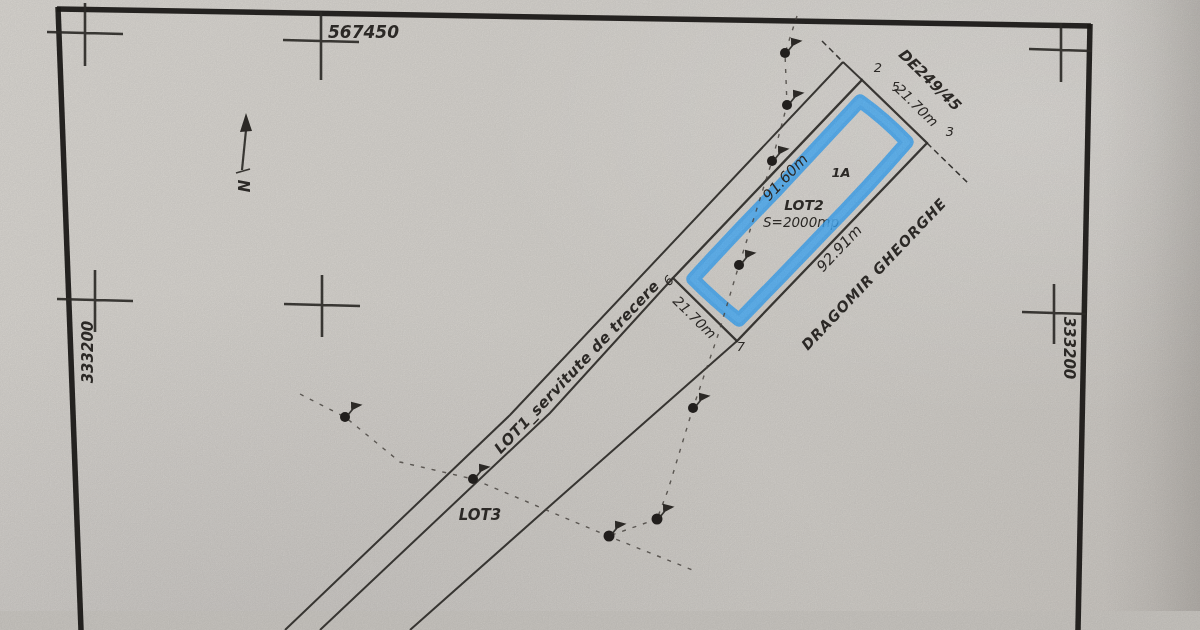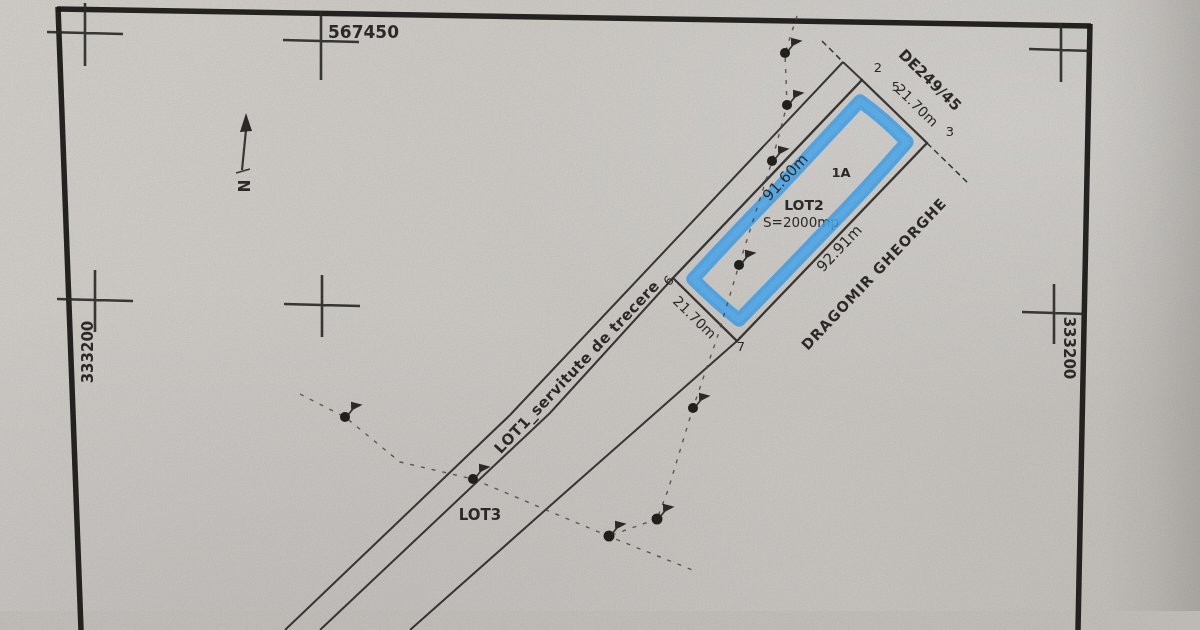--- a/index.html
+++ b/index.html
@@ -8,20 +8,21 @@
     background:#c9c6c1;
     font-family:"DejaVu Sans","Liberation Sans",sans-serif;
   }
   .paper{
     position:relative;width:1200px;height:611px;
     background:
       linear-gradient(to right, rgba(0,0,0,0) 92%, rgba(60,55,50,0.06) 96%, rgba(60,55,50,0.16) 100%),
       radial-gradient(1200px 700px at 18% 110%, rgba(105,100,110,0.12), rgba(0,0,0,0) 55%),
       radial-gradient(900px 500px at 85% 20%, rgba(255,255,255,0.20), rgba(0,0,0,0) 60%),
       linear-gradient(115deg,#d8d5d0 0%,#d4d1cc 38%,#d0cdc8 68%,#c8c4bf 100%);
+    font-style: italic;
   }
   svg{position:absolute;left:0;top:0;}
   svg text{
     font-family:"DejaVu Sans","Liberation Sans",sans-serif;
     fill:#2f2c29;
   }
   .ink{stroke:#2f2c29;fill:none;stroke-opacity:0.92;}
   .thick{stroke:#1d1b19;stroke-width:5.5;fill:none;stroke-opacity:0.95;}
   .dash{stroke:#4d4944;stroke-width:1.4;fill:none;stroke-dasharray:4 7;stroke-opacity:0.85;}
   .bold{font-weight:bold;}

